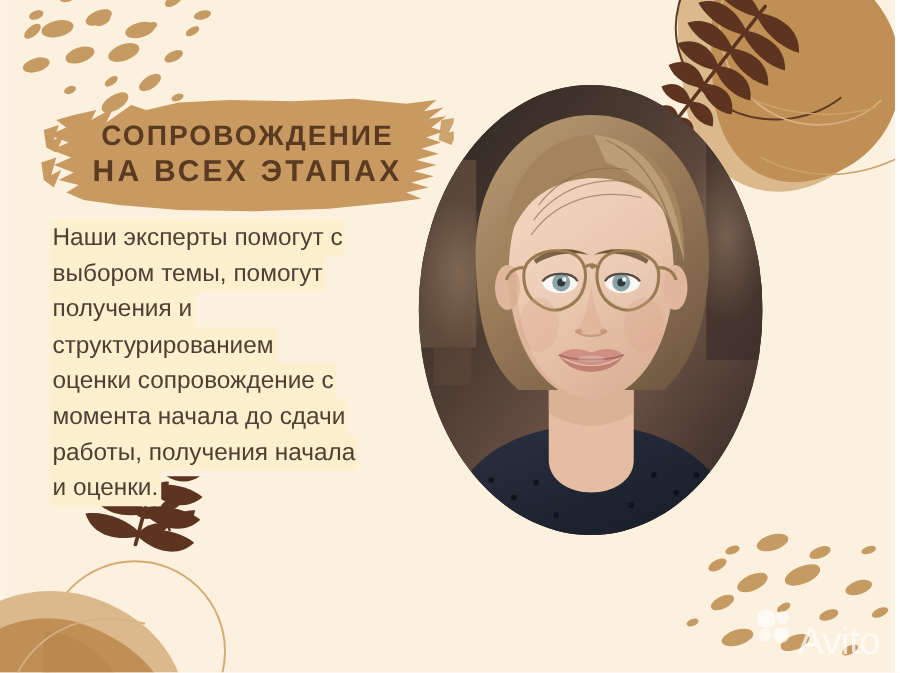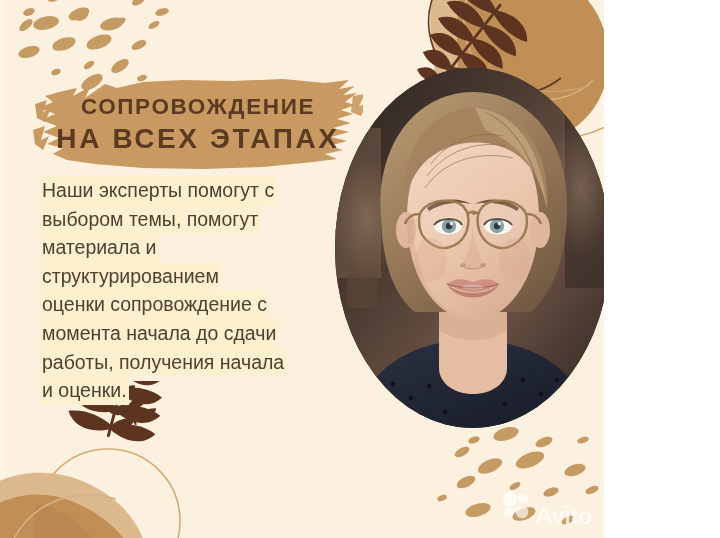--- a/index.html
+++ b/index.html
@@ -2,21 +2,21 @@
 <html><head>
 <meta charset="utf-8">
 <style>
   html, body {
     margin: 0;
     padding: 0;
     background: #ffffff;
   }
   #poster {
     position: relative;
-    width: 604px;
+    width: 716px;
     height: 538px;
     overflow: hidden;
     background: #fbeedb;
     font-family: "Liberation Sans", "DejaVu Sans", sans-serif;
   }
   .bg-base {
     position: absolute;
     inset: 0;
     background: #fcf0de;
   }
@@ -66,21 +66,21 @@
     gap: 4px;
   }
   .banner-line {
     font-weight: bold;
     font-size: 22.5px;
     letter-spacing: 1.6px;
     color: #5b3a22;
     white-space: nowrap;
     line-height: 1.12;
   }
-  .banner-line-2 { font-size: 28px; letter-spacing: 2.6px; }
+  .banner-line-2 { font-size: 24px; letter-spacing: 2.6px; }
 
   
   .body-copy {
     position: absolute;
     left: 40px;
     top: 176px;
     width: 270px;
   }
   .body-copy .ln {
     display: table;
@@ -122,22 +122,22 @@
   .avito-wm {
     position: absolute;
     right: 12px;
     bottom: 10px;
     display: flex;
     align-items: center;
     gap: 4px;
     opacity: 0.82;
   }
   .avito-wm .wm-text {
-    font-size: 24px;
-    font-weight: bold;
+    font-size: 31px;
+    font-weight: normal;
     color: rgba(255,255,255,0.88);
     letter-spacing: -0.5px;
     line-height: 1;
     margin-top: 18px;
   }
 </style>
 </head>
 <body>
 
 <div id="poster">
@@ -312,21 +312,21 @@
   </div>
 
   <div class="banner-text">
     <div class="banner-line">СОПРОВОЖДЕНИЕ</div>
     <div class="banner-line banner-line-2">НА ВСЕХ ЭТАПАХ</div>
   </div>
 
   <div class="body-copy">
     <div class="ln">Наши эксперты помогут с</div>
     <div class="ln">выбором темы, помогут</div>
-    <div class="ln">материала и</div>
+    <div class="ln">получения и</div>
     <div class="ln">структурированием</div>
     <div class="ln">оценки сопровождение с</div>
     <div class="ln">момента начала до сдачи</div>
     <div class="ln">работы, получения начала</div>
     <div class="ln">и оценки.</div>
   </div>
 
   <div class="portrait">
     <svg viewBox="0 0 275 360" xmlns="http://www.w3.org/2000/svg">
       <defs>

